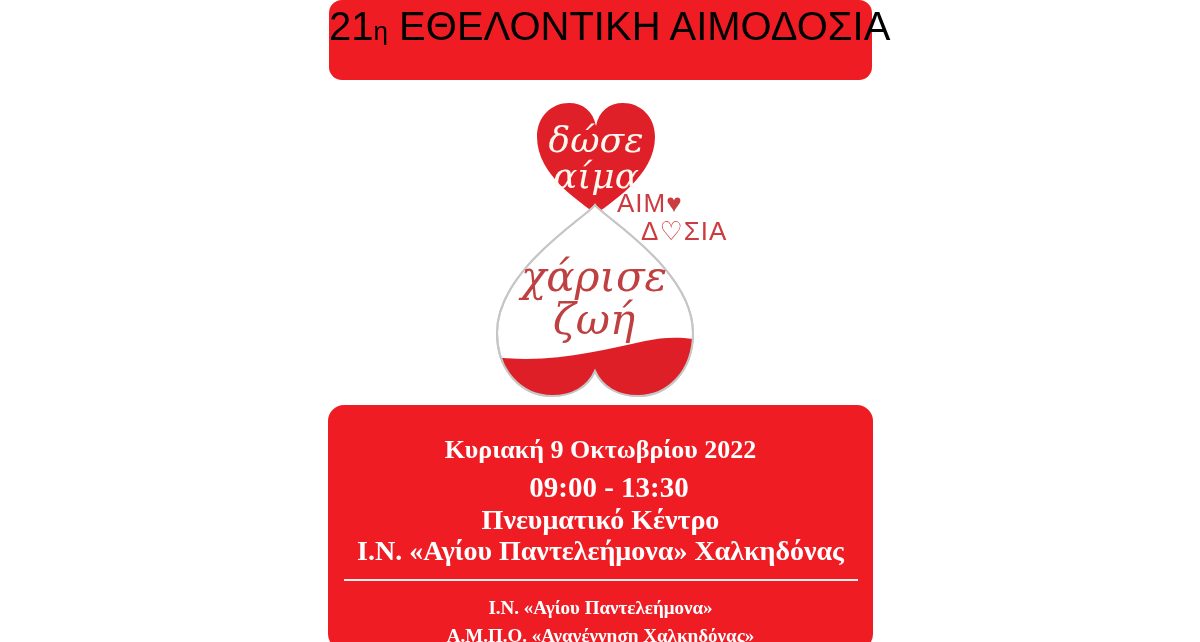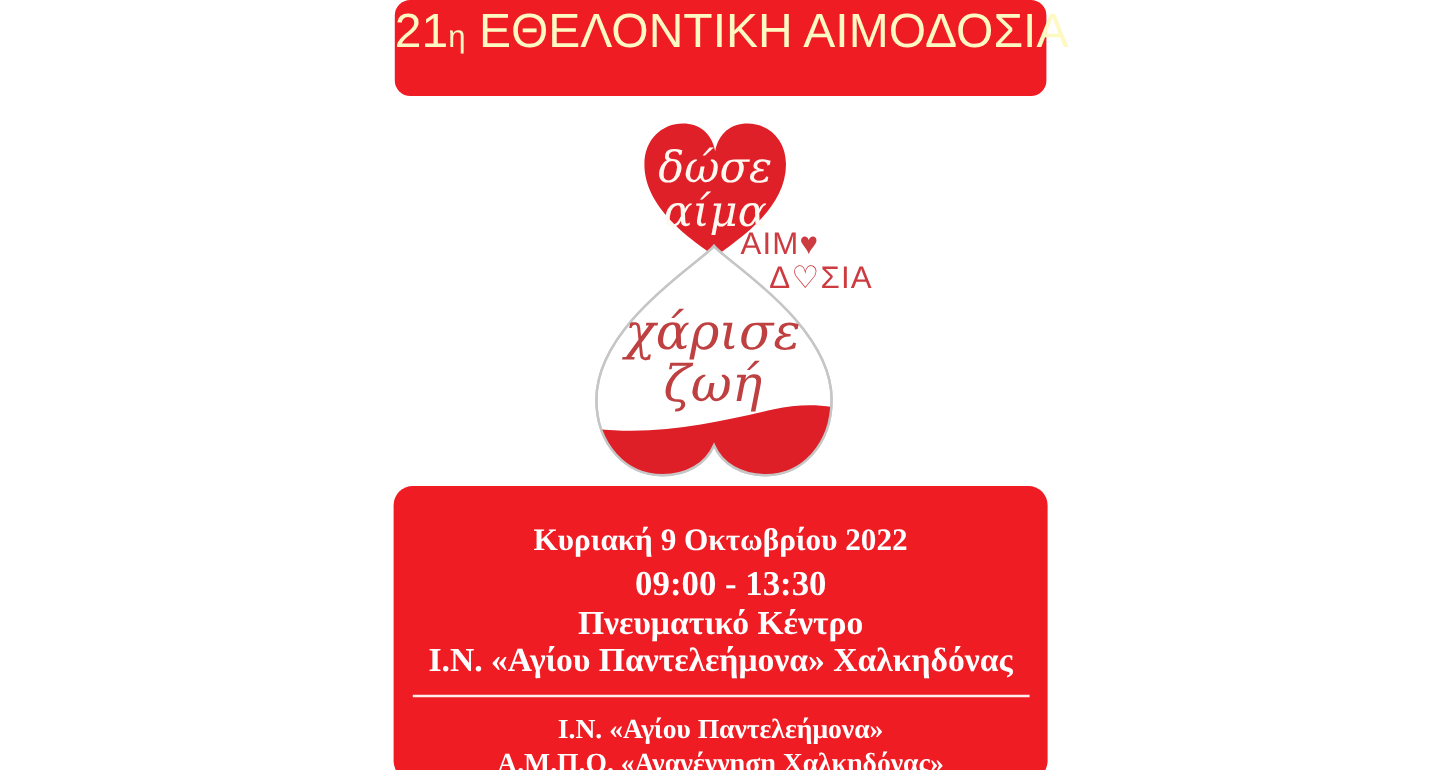--- a/index.html
+++ b/index.html
@@ -13,21 +13,21 @@
   .canvas { position: absolute; inset: 0; width: 1200px; height: 642px; }
 
   
   .banner {
     position: absolute; left: 329px; top: 0; width: 543px; height: 80px;
     background: var(--red, #EF1C24);
     border-radius: 13px;
     text-align: center;
   }
   .banner-title {
-    color: #fef9c3;
+    color: #000000;
     font-size: 40px;
     line-height: 53px;
     letter-spacing: 0px;
     white-space: nowrap;
   }
   .banner-title .sub { font-size: 26px; }
 
   
   .logo-svg { position: absolute; left: 470px; top: 85px; width: 260px; height: 330px; }
   .heart-top { fill: var(--heart-red, #E02028); }
@@ -62,21 +62,21 @@
   }
   .event-date  { font-size: 26px; line-height: 42px; }
   .event-time  { font-size: 29px; line-height: 33px; padding-left: 17px; }
   .event-venue { font-size: 28px; line-height: 31px; }
   .event-venue-detail { font-size: 28px; line-height: 31px; }
   .divider {
     width: 514px; height: 0;
     border-top: 2px solid rgba(255,255,255,0.92);
     margin: 13px auto 13px auto;
   }
-  .org-line { font-size: 23px; line-height: 28px; }
+  .org-line { font-size: 19px; line-height: 28px; }
 </style>
 </head>
 <body>
 
 <div class="canvas">
 
   <div class="banner">
     <div class="banner-title"><span>21</span><span class="sub">η</span><span> ΕΘΕΛΟΝΤΙΚΗ ΑΙΜΟΔΟΣΙΑ</span></div>
   </div>
 

